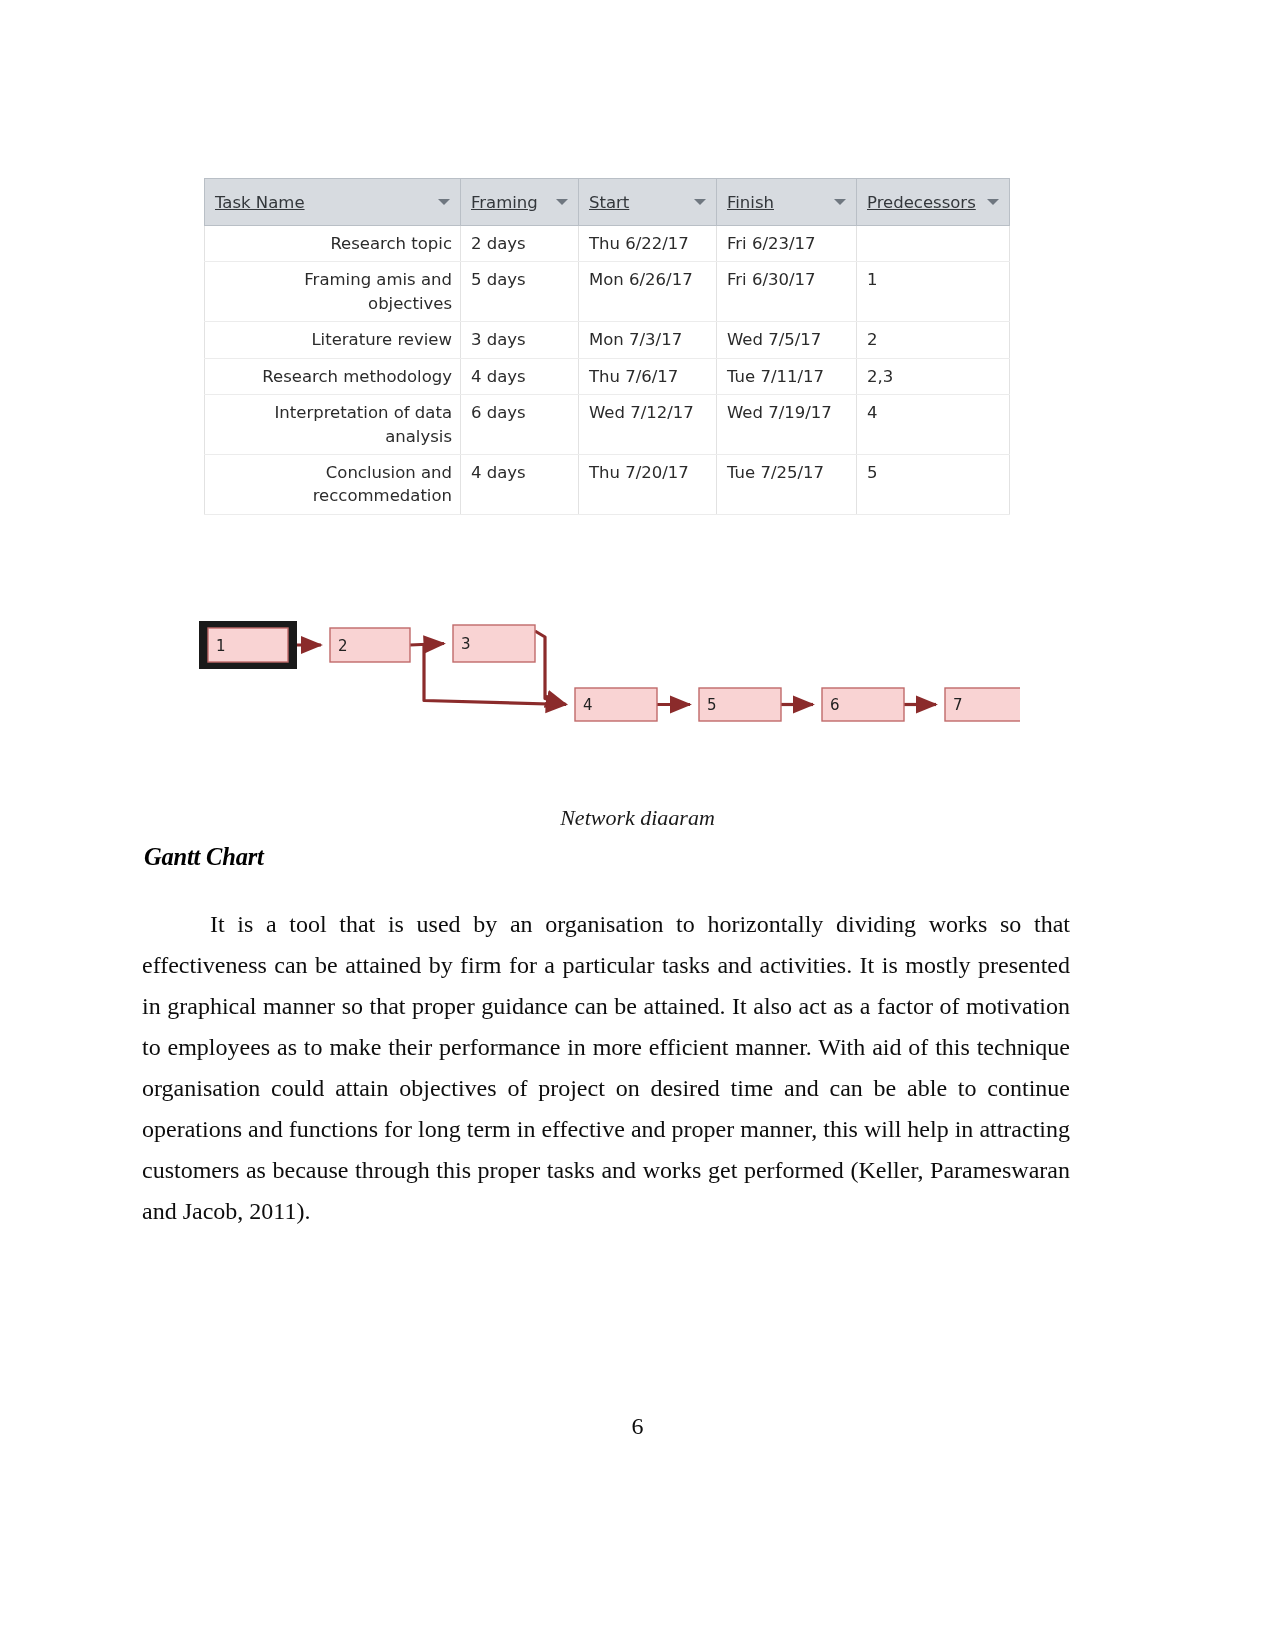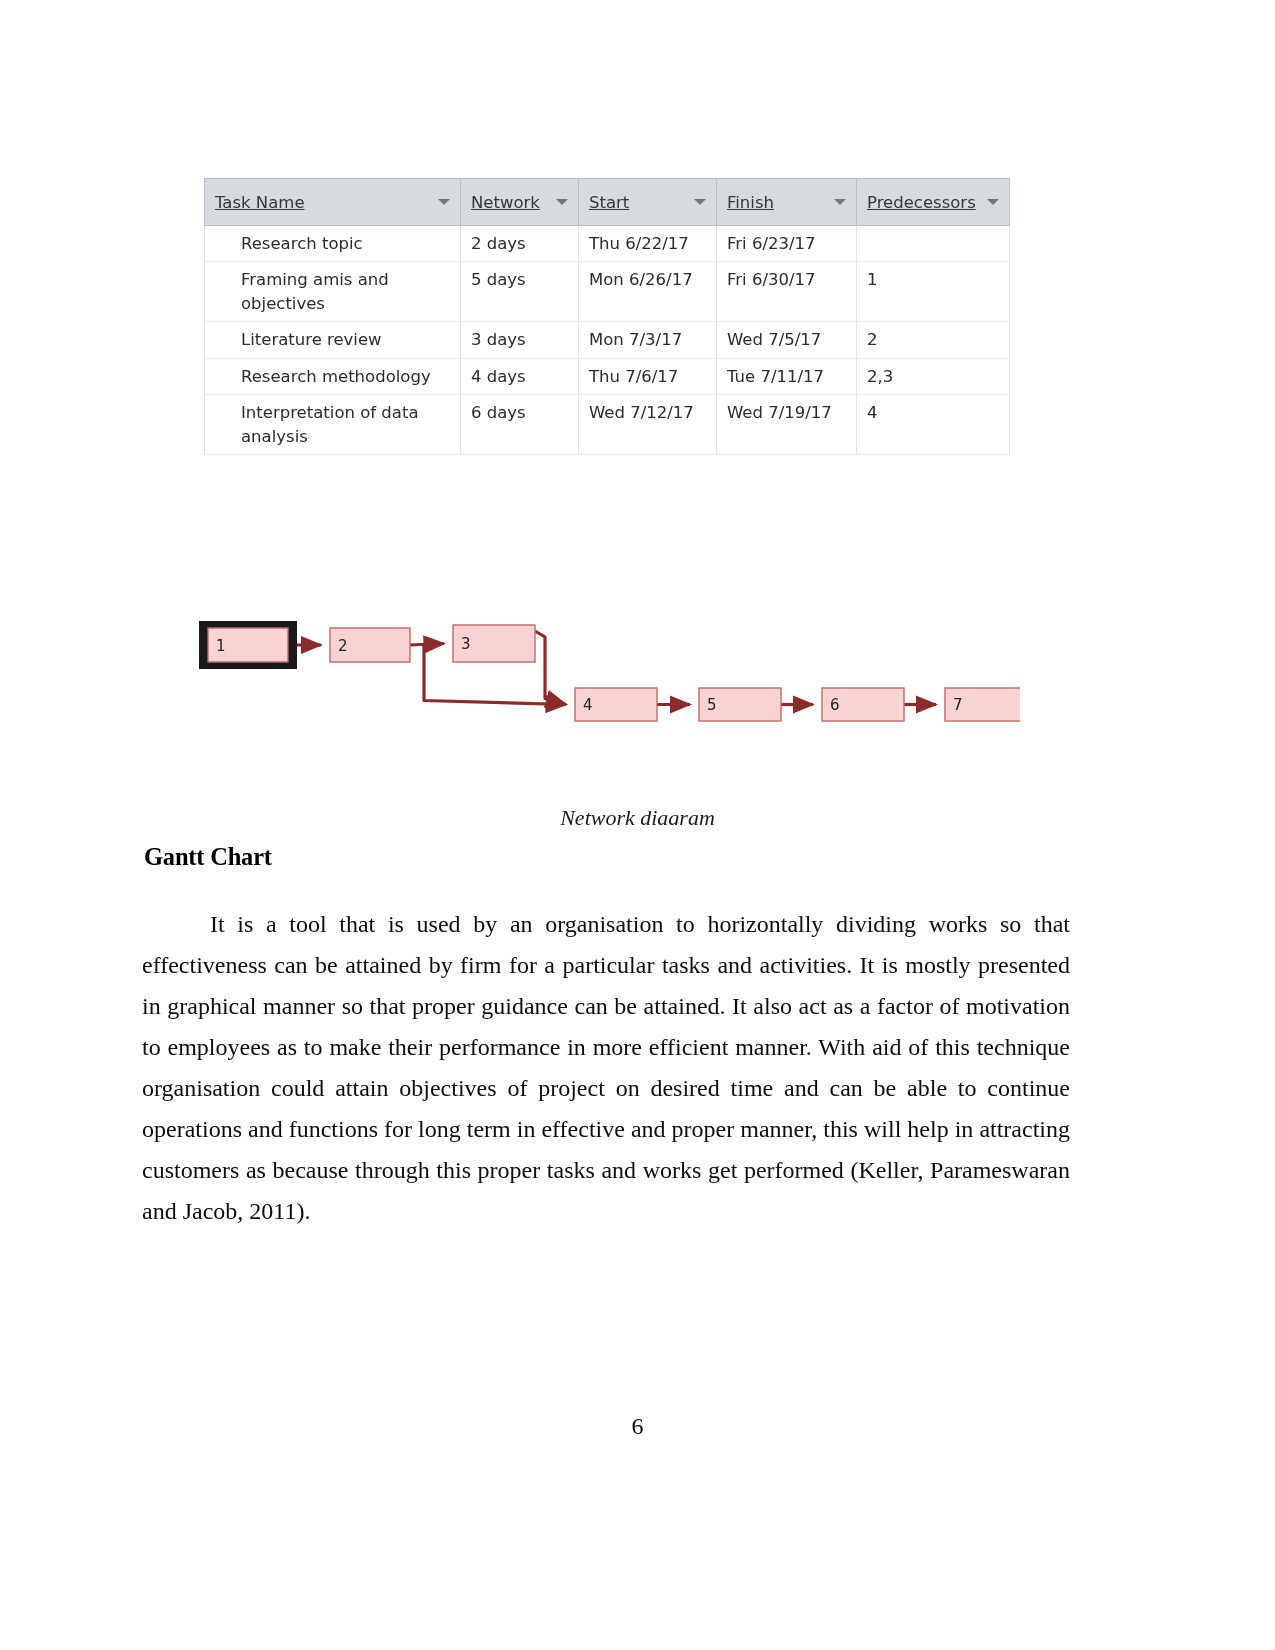--- a/index.html
+++ b/index.html
@@ -84,20 +84,21 @@
     padding: 6px 8px 6px 10px;
     color: #2b2b2b;
     line-height: 1.42;
     border-left: 1px solid #e2e2e2;
     border-right: 1px solid #e2e2e2;
     border-top: 1px solid #ececec;
     border-bottom: 1px solid #ececec;
   }
   table.task-table tbody td.name-cell {
     padding-left: 36px;
+    text-align: right;
   }
   tr.selected-row td.hl {
     background: #dde7f2;
   }
   .col-name  { width: 256px; }
   .col-dur   { width: 118px; }
   .col-start { width: 138px; }
   .col-fin   { width: 140px; }
   .col-pred  { width: 153px; }
 
@@ -131,20 +132,21 @@
     line-height: 24px;
   }
 
   
   .section-heading {
     position: absolute;
     left: 144px;
     top: 843px;
     font-family: "Liberation Serif", serif;
     font-weight: bold;
+    font-style: italic;
     font-size: 24.5px;
     color: #000;
     letter-spacing: -0.2px;
   }
   .body-paragraph {
     position: absolute;
     left: 142px;
     top: 904px;
     width: 928px;
     font-family: "Liberation Serif", serif;
@@ -183,21 +185,21 @@
       <thead>
         <tr>
           <th>
             <div class="th-inner">
               <span>Task Name</span>
               <span class="filter-arrow"></span>
             </div>
           </th>
           <th>
             <div class="th-inner">
-              <span>Network</span>
+              <span>Framing</span>
               <span class="filter-arrow"></span>
             </div>
           </th>
           <th>
             <div class="th-inner">
               <span>Start</span>
               <span class="filter-arrow"></span>
             </div>
           </th>
           <th>
@@ -242,20 +244,27 @@
             <td>Thu 7/6/17</td>
             <td>Tue 7/11/17</td>
             <td>2,3</td>
           </tr>
           <tr>
             <td class="name-cell">Interpretation of data analysis</td>
             <td>6 days</td>
             <td>Wed 7/12/17</td>
             <td>Wed 7/19/17</td>
             <td>4</td>
+          </tr>
+          <tr>
+            <td class="name-cell">Conclusion and reccommedation</td>
+            <td>4 days</td>
+            <td>Thu 7/20/17</td>
+            <td>Tue 7/25/17</td>
+            <td>5</td>
           </tr>
         </tbody>
     </table>
   </div>
 
   <div class="network-diagram">
     <svg id="nd-svg" width="830" height="125" viewBox="0 0 830 125">
       <defs>
         <marker id="arrowhead" markerWidth="7" markerHeight="7" refX="6.4" refY="3.2" orient="auto" markerUnits="strokeWidth">
           <path d="M0,0.3 L7,3.2 L0,6.1 Z" fill="#8b2b2b"></path>

